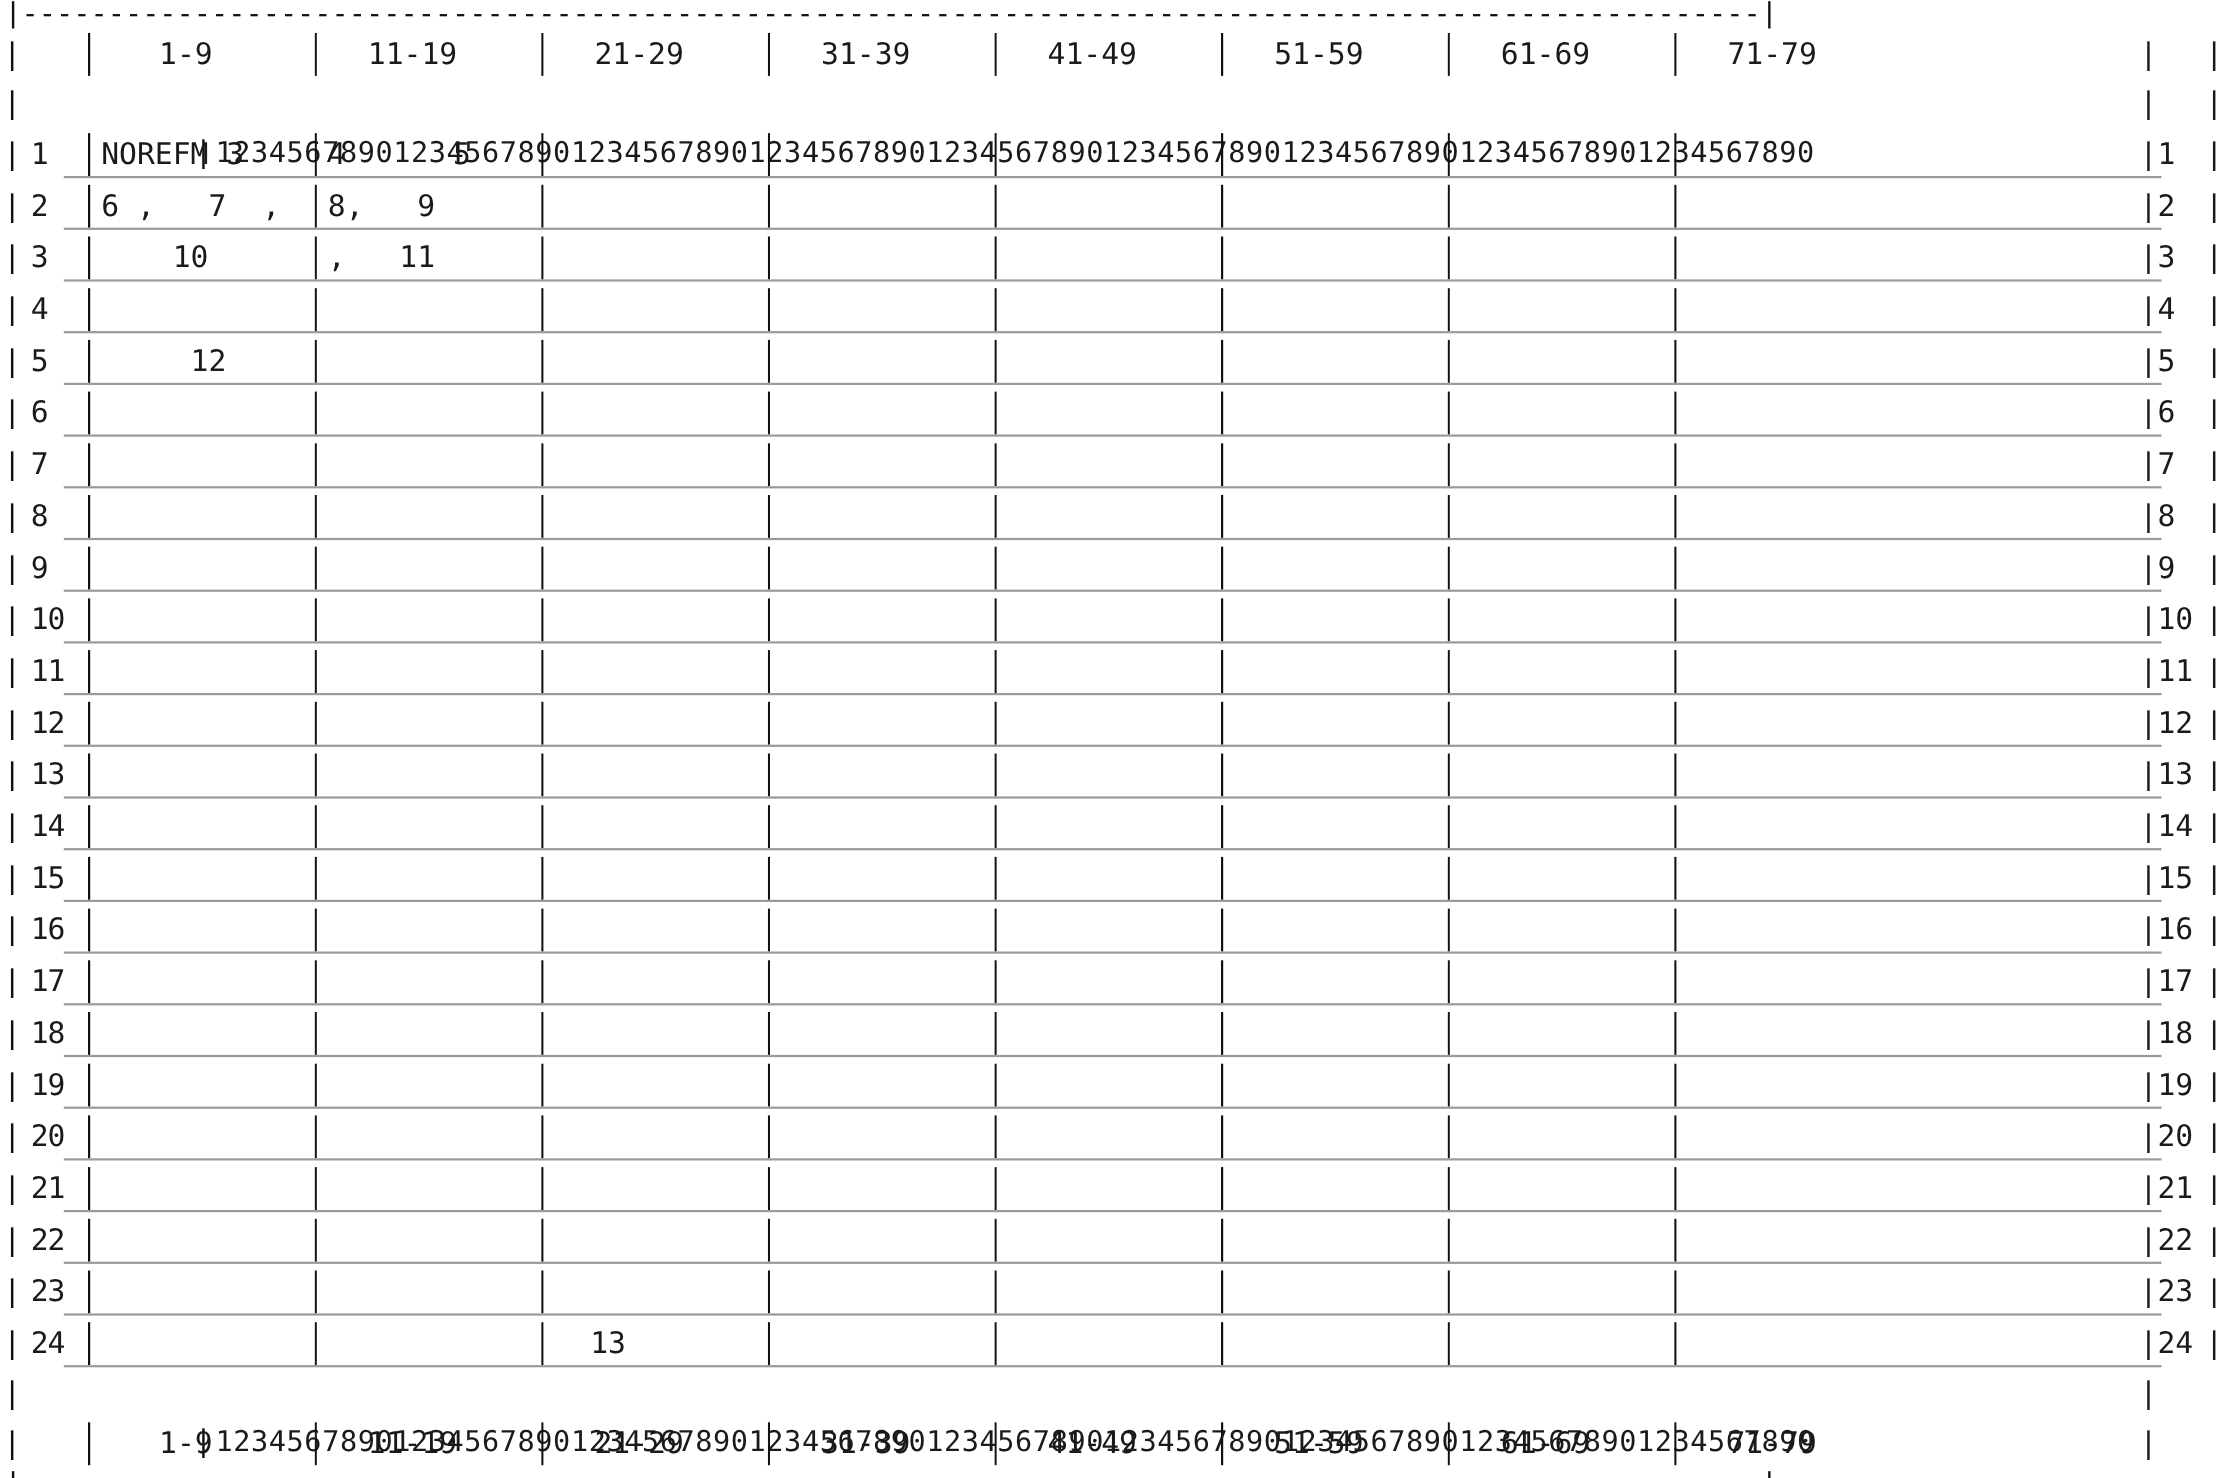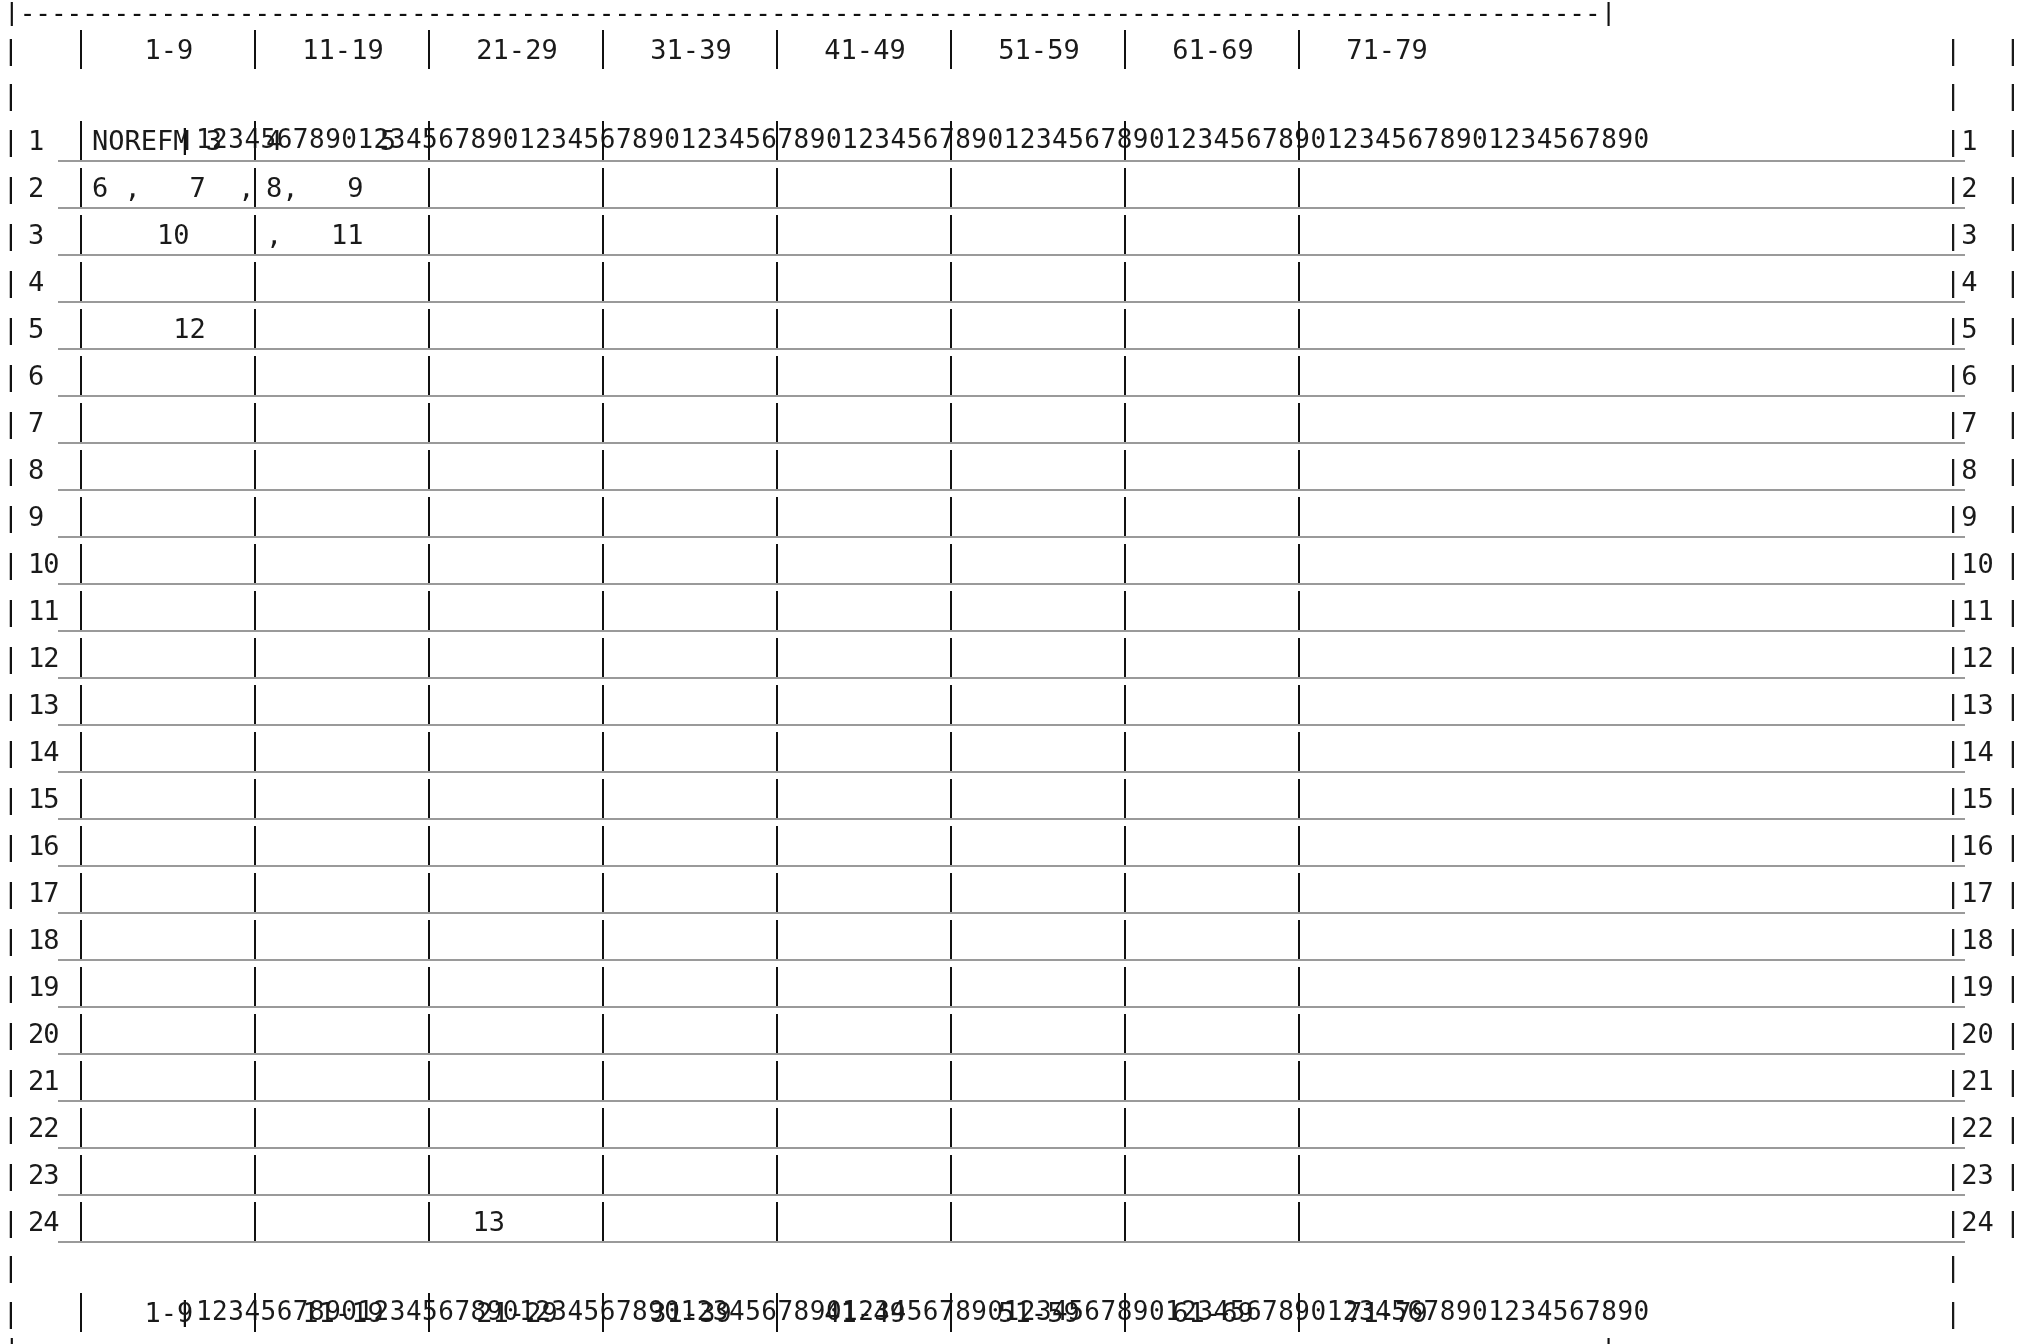--- a/index.html
+++ b/index.html
@@ -65,20 +65,21 @@
   .digits {
     letter-spacing: 0.5px;
     font-size: 26px;
   }
 
   
   .cells {
     flex: 1 1 auto;
     display: flex;
     position: relative;
+    gap: 32px;
   }
   .cell {
     flex: 0 0 174px;
     border-left: 0;
     position: relative;
     padding-left: 4px;
     box-sizing: border-box;
     overflow: hidden;
     text-overflow: clip;
   }

